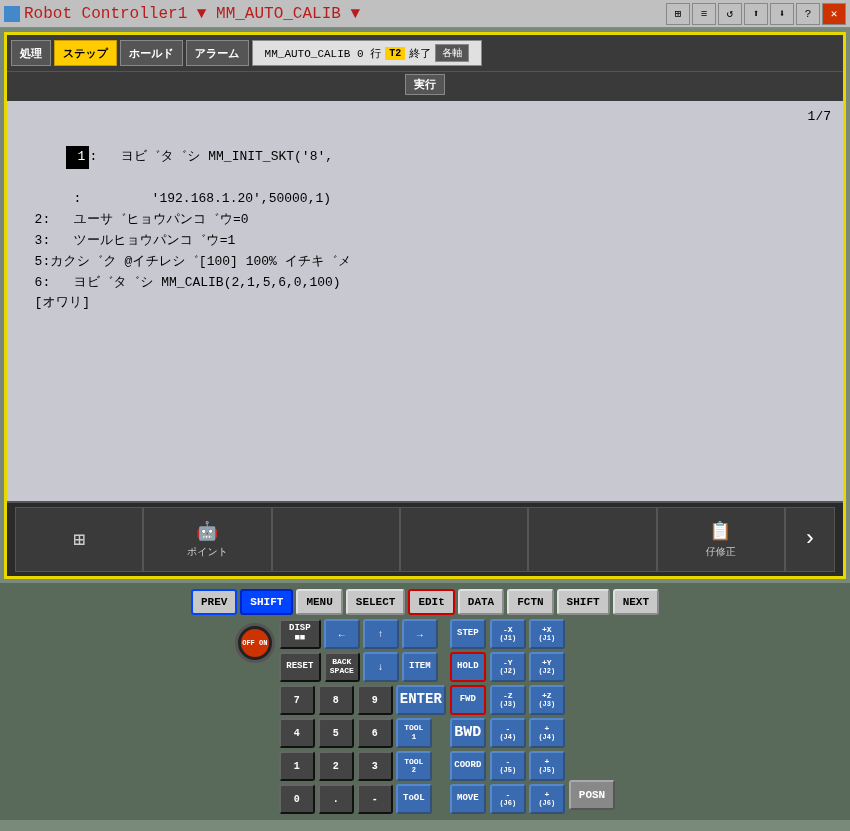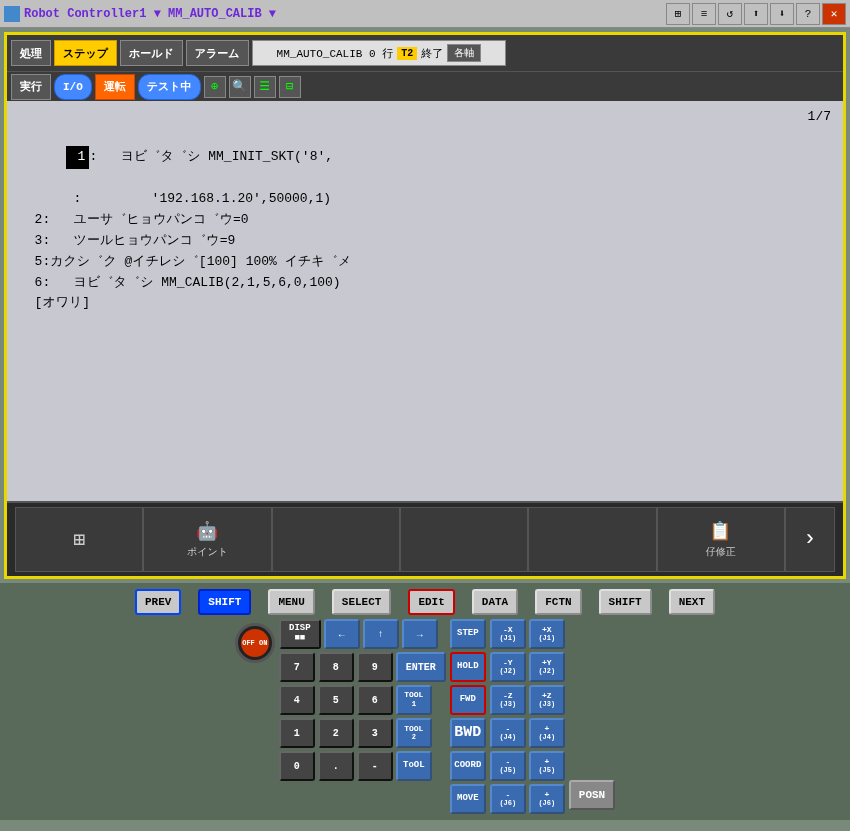--- a/index.html
+++ b/index.html
@@ -22,23 +22,23 @@
       border-bottom: 1px solid #888;
     }
     .title-bar-icon {
       width: 16px;
       height: 16px;
       background: #4488cc;
       margin-right: 4px;
       display: inline-block;
     }
     .title-bar-text {
-      font-size: 12px;
-      font-weight: bold;
-      color: #6d28d9;
+      font-size: 16px;
+      font-weight: normal;
+      color: #b91c1c;
       flex: 1;
     }
     .title-bar-buttons {
       display: flex;
       gap: 2px;
     }
     .title-btn {
       width: 24px;
       height: 22px;
       background: #c0c0c0;
@@ -78,21 +78,21 @@
       align-items: center;
       justify-content: center;
     }
     .tb-blue { background: #4488ff; color: #fff; border-color: #2266dd; border-radius: 11px; }
     .tb-yellow { background: #ffcc00; color: #000; border-color: #cc9900; }
     .tb-orange { background: #ff6600; color: #fff; border-color: #cc4400; }
     .tb-dark { background: #555; color: #fff; border-color: #888; }
     .tb-status {
       background: #e0e0e0;
       border: 1px solid #888;
-      padding: 2px 24px;
+      padding: 2px 12px;
       font-size: 11px;
       height: 26px;
       display: flex;
       align-items: center;
       gap: 4px;
     }
     .status-t2 {
       background: #ffcc00;
       color: #000;
       padding: 1px 4px;
@@ -128,23 +128,24 @@
       height: 6px;
       background: #00cc00;
     }
 
     
     .toolbar2 {
       background: #3a3a3a;
       display: flex;
       align-items: center;
       padding: 2px 4px;
-      gap: 3px;
+      gap: 14px;
       height: 30px;
       border-top: 1px solid #555;
+      flex-direction: column;
     }
     .toolbar2-icons {
       display: flex;
       gap: 3px;
       align-items: center;
     }
     .icon-btn {
       width: 22px;
       height: 22px;
       background: #555;
@@ -230,21 +231,21 @@
     .keyboard-area {
       background: #5a6a5a;
       padding: 6px 0;
       position: relative;
     }
 
     
     .fkey-row {
       display: flex;
       justify-content: center;
-      gap: 17px;
+      gap: 3px;
       margin-bottom: 4px;
       padding: 0 12px;
     }
     .fkey {
       background: #c8c8c8;
       border: 2px outset #e0e0e0;
       border-radius: 3px;
       padding: 3px 8px;
       font-size: 11px;
       font-weight: bold;
@@ -390,21 +391,21 @@
   </div>
 
   <div class="code-area">
     <div class="page-num">1/7</div>
 
     <div class="code-line">
       <span class="line-highlight"> 1</span>:   ヨビ゛タ゛シ MM_INIT_SKT('8',
     </div>
     <div class="code-line">       :         '192.168.1.20',50000,1)</div>
     <div class="code-line">  2:   ユーサ゛ヒョウパンコ゛ウ=0</div>
-    <div class="code-line">  3:   ツールヒョウパンコ゛ウ=9</div>
+    <div class="code-line">  3:   ツールヒョウパンコ゛ウ=1</div>
     <div class="code-line">  5:カクシ゛ク @イチレシ゛[100] 100% イチキ゛メ</div>
     <div class="code-line">  6:   ヨビ゛タ゛シ MM_CALIB(2,1,5,6,0,100)</div>
     <div class="code-line">  [オワリ]</div>
   </div>
 
   <div class="fn-panel">
     <div class="fn-btn">
       <span class="fn-icon">⊞</span>
     </div>
     <div class="fn-btn">
@@ -452,24 +453,30 @@
       </div>
 
       <div class="kb-col">
         <div class="kb-row">
           <div class="kb-key dark" style="width:42px;font-size:9px;">DISP<br>■■</div>
           <div class="kb-key blue">←</div>
           <div class="kb-key blue">↑</div>
           <div class="kb-key blue">→</div>
         </div>
         <div class="kb-row">
+          <div class="kb-key dark" style="width:42px;font-size:9px;">RESET</div>
+          <div class="kb-key dark" style="font-size:8px;">BACK<br>SPACE</div>
+          <div class="kb-key blue">↓</div>
+          <div class="kb-key blue" style="font-size:9px;">ITEM</div>
+        </div>
+        <div class="kb-row">
           <div class="kb-key dark">7</div>
           <div class="kb-key dark">8</div>
           <div class="kb-key dark">9</div>
-          <div class="kb-key blue" style="width:50px;font-size:10px;">ENTER</div>
+          <div class="kb-key blue" style="width:50px;font-size:14px;">ENTER</div>
         </div>
         <div class="kb-row">
           <div class="kb-key dark">4</div>
           <div class="kb-key dark">5</div>
           <div class="kb-key dark">6</div>
           <div class="kb-key blue" style="font-size:8px;">TOOL<br>1</div>
         </div>
         <div class="kb-row">
           <div class="kb-key dark">1</div>
           <div class="kb-key dark">2</div>

